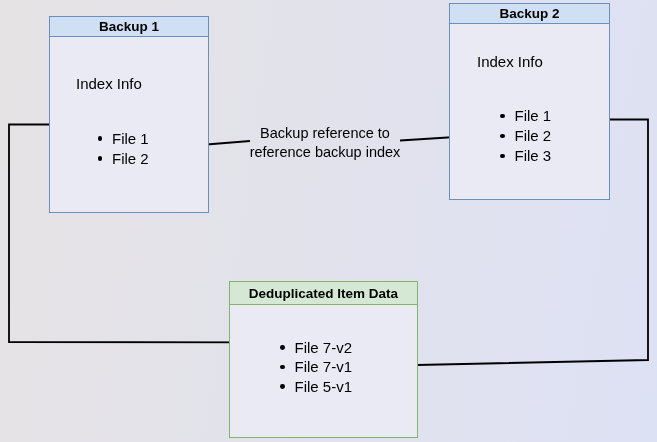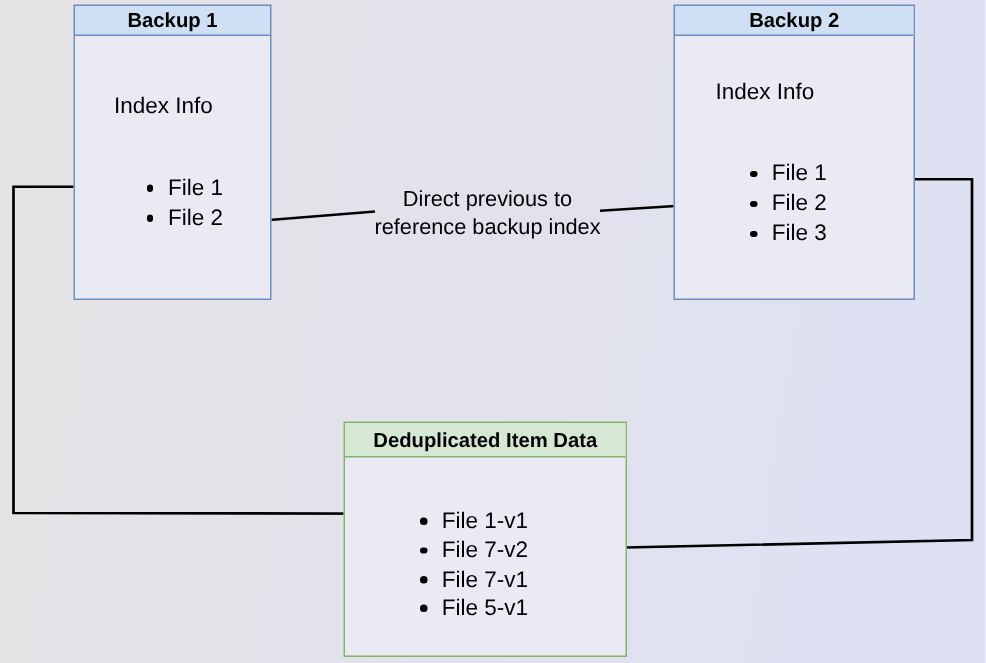--- a/index.html
+++ b/index.html
@@ -72,21 +72,21 @@
     left: 0;
     top: calc(50% - 2.4px);
     width: 4.8px;
     height: 4.8px;
     border-radius: 50%;
     background: var(--line, #000);
   }
   .lh20 li   { line-height: 20px; }
   .lh19 li   { line-height: 19.3px; }
 
-  #backup1-box { left: 49px;  top: 3px;   width: 132px; height: 197px; padding-left: 47px; }
+  #backup1-box { left: 49px;  top: 16px;   width: 160px; height: 197px; padding-left: 47px; }
   #backup2-box { left: 449px; top: 3px;   width: 161px; height: 197px; }
   #dedup-box   { left: 229px; top: 281px; width: 189px; height: 157px; }
 
   #backup1-subtitle { left: 26px; top: 58px; }
   #backup2-subtitle { left: 27px; top: 49px; }
 
   #backup1-files { left: 47.5px; top: 111.5px; }
   #backup2-files { left: 50px;   top: 102px; }
   #dedup-files   { left: 50px;   top: 56px; }
 
@@ -132,25 +132,24 @@
     <ul class="files lh20" id="backup2-files">
       <li>File 1</li>
       <li>File 2</li>
       <li>File 3</li>
     </ul>
   </div>
 
   <div class="box green" id="dedup-box">
     <div class="box-header">Deduplicated Item Data</div>
     <ul class="files lh19" id="dedup-files">
-      <li>File 1-v1</li>
       <li>File 7-v2</li>
       <li>File 7-v1</li>
       <li>File 5-v1</li>
     </ul>
   </div>
 
   <div class="annotation">
-    <div>Direct previous to</div>
+    <div>Backup reference to</div>
     <div>reference backup index</div>
   </div>
 
 </div>
 
 </body></html>

